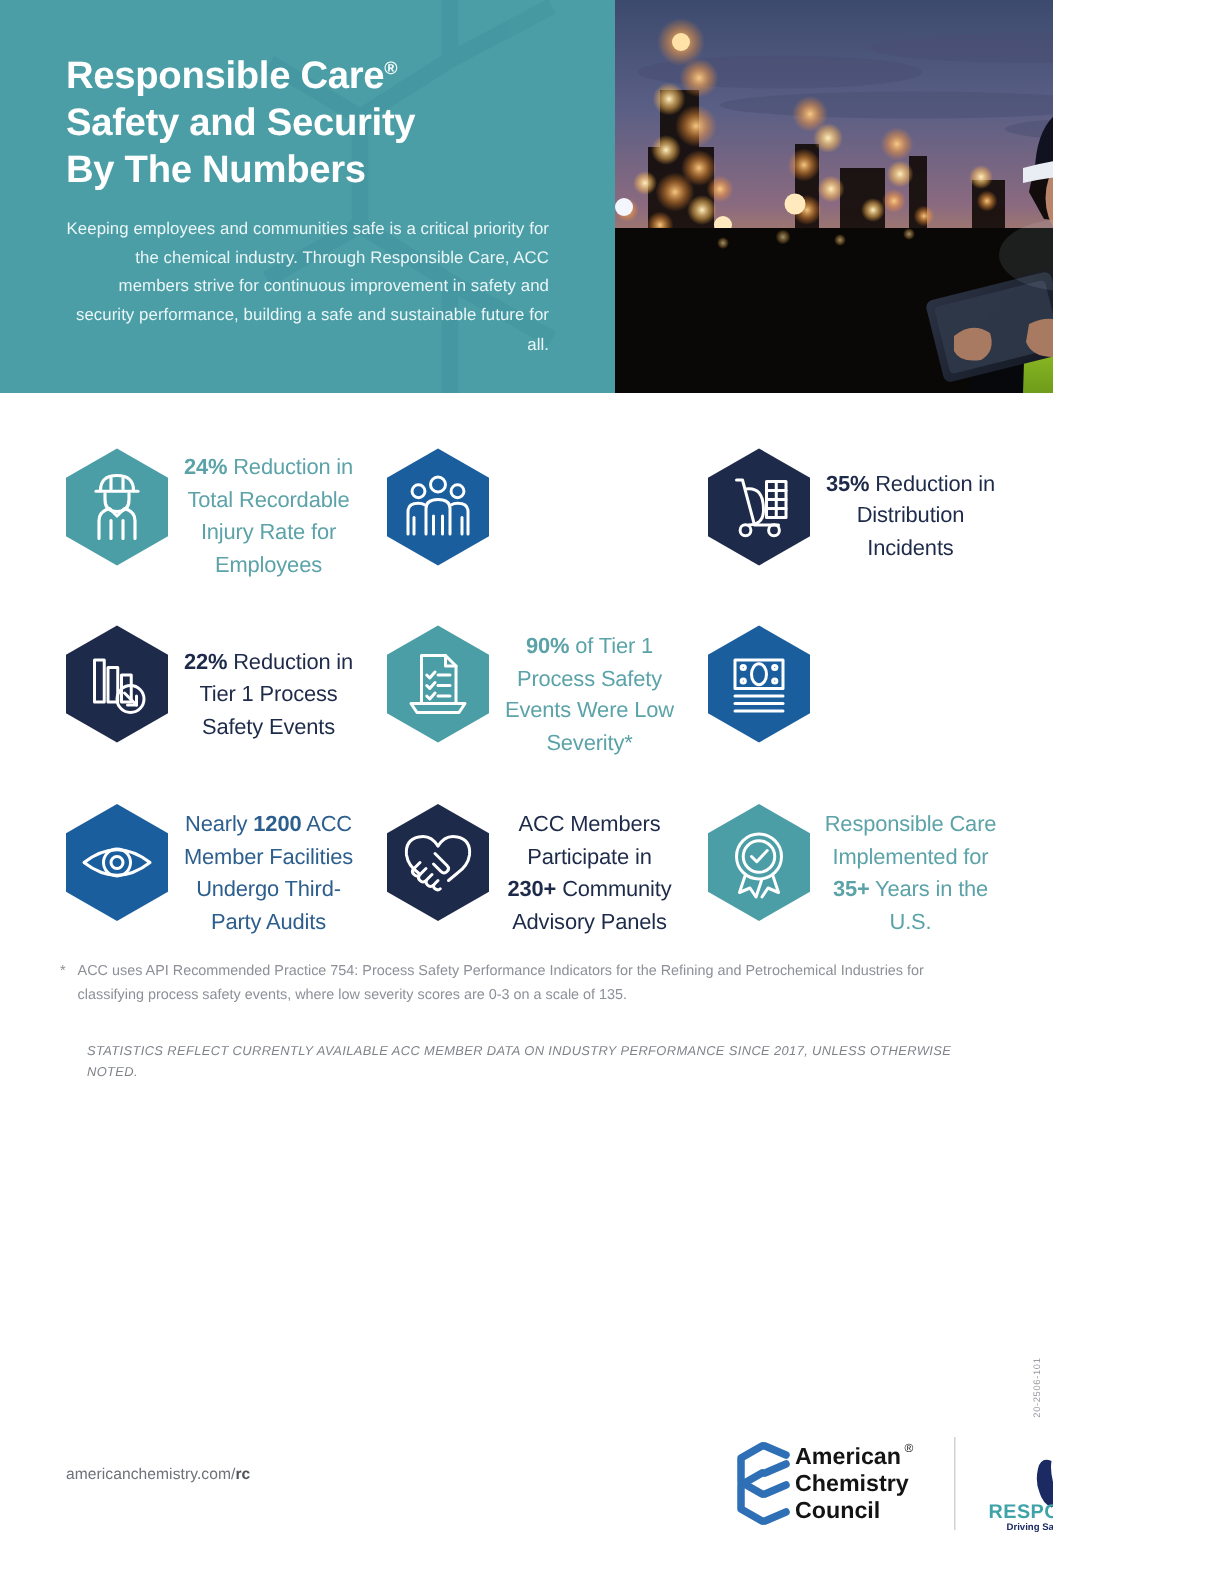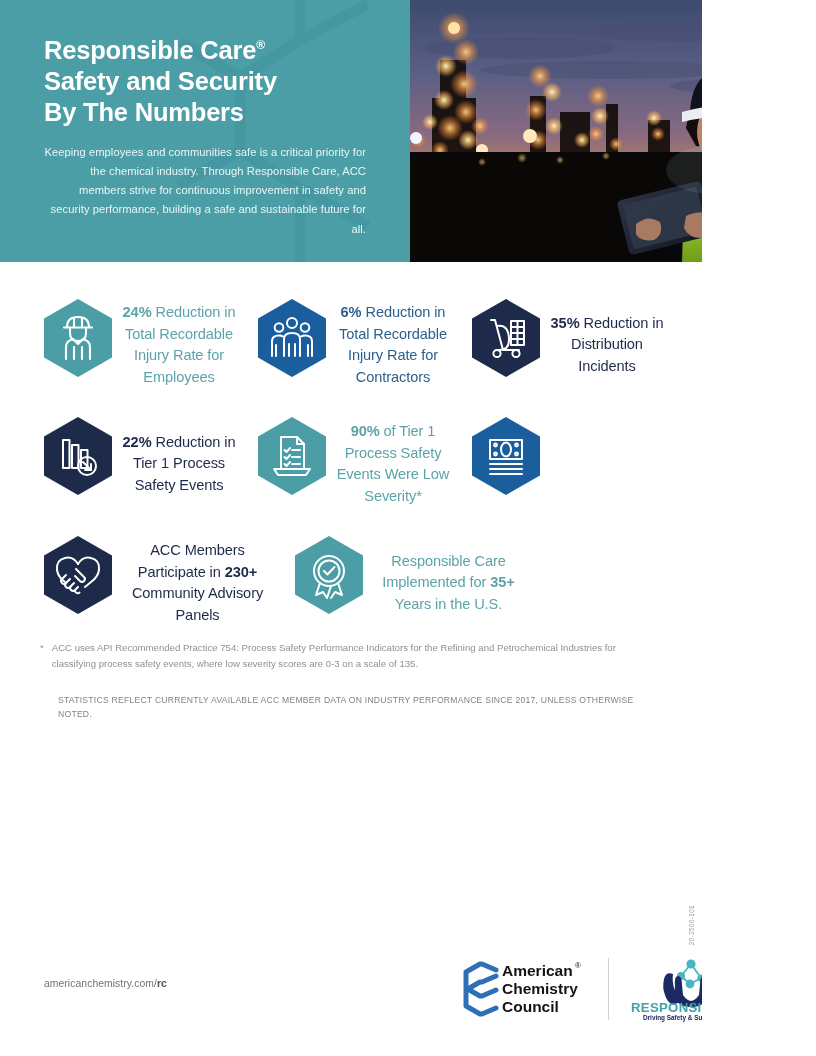--- a/index.html
+++ b/index.html
@@ -63,35 +63,35 @@
 
   
   .notes{ padding:14px 44px 0 40px; }
   .note-star{
     display:flex; gap:8px; color:#8d9097; font-size:9.6px; line-height:15.5px;
     max-width:660px;
   }
   .note-star .star{ flex:0 0 auto; }
   .note-caps{
     margin-top:22px; margin-left:18px; color:#7f8389;
-    font-size:8.6px; letter-spacing:.25px; line-height:14px;
+    font-size:8.6px; letter-spacing:.25px; line-height:14px;font-style:italic;
   }
 
   
   .footer{
     position:absolute; left:0; right:0; bottom:0; height:108px;
     display:flex; align-items:center;
   }
   .footer-url{
     position:absolute; left:44px; top:30px;
     color:#6f7379; font-size:10.4px; letter-spacing:.05px;
   }
   .footer-url b{ color:#4f5359; font-weight:700; }
   .logos{
-    position:absolute; left:444px; top:8px;
+    position:absolute; left:472px; top:8px;
     display:flex; align-items:center; gap:0;
   }
   .logo-acc{ width:150px; }
   .logo-divider{
     width:1px; height:62px; background:#cfd2d6; margin:0 20px 0 14px;
   }
   .logo-rc{ width:124px; }
 
   .sidecode{
     position:absolute; right:7px; top:905px;
@@ -307,23 +307,20 @@
               <line x1="45" y1="48" x2="45" y2="60"></line>
               <circle cx="29" cy="31.5" r="4.3"></circle>
               <path d="M22 60 v-15 q0-5.5 7-5.5 q2.5 0 4 1"></path>
               <line x1="26" y1="49" x2="26" y2="60"></line>
               <circle cx="55" cy="31.5" r="4.3"></circle>
               <path d="M62 60 v-15 q0-5.5 -7-5.5 q-2.5 0 -4 1"></path>
               <line x1="58" y1="49" x2="58" y2="60"></line>
             </g>
           </svg>
         </div>
-        <div class="stat-text t-blue">
-          <b>6%</b><span> Reduction in Total Recordable Injury Rate for Contractors</span>
-        </div>
       </div>
 
       <div class="stat">
         <div class="hex-wrap">
           <svg viewBox="0 0 84 84">
             <polygon points="42,3 76,22.5 76,61.5 42,81 8,61.5 8,22.5" fill="#1e2a4a"></polygon>
             <g fill="none" stroke="#ffffff" stroke-width="2" stroke-linecap="round" stroke-linejoin="round">
               <path d="M27 24 h4 l8 30 h16"></path>
               <path d="M33 30 q12 -2 12 14 q0 10 -10 10"></path>
               <circle cx="33" cy="57.5" r="3.6"></circle>
@@ -400,20 +397,35 @@
               <line x1="26" y1="55" x2="58" y2="55"></line>
               <line x1="26" y1="60" x2="58" y2="60"></line>
             </g>
           </svg>
         </div>
       </div>
     </div>
 
     <div class="stat-row row-3">
 
+      <div class="stat">
+        <div class="hex-wrap">
+          <svg viewBox="0 0 84 84">
+            <polygon points="42,3 76,22.5 76,61.5 42,81 8,61.5 8,22.5" fill="#1b5e9e"></polygon>
+            <g fill="none" stroke="#ffffff" stroke-width="2" stroke-linecap="round" stroke-linejoin="round">
+              <path d="M20 42 q22 -17 44 0 q-22 17 -44 0 z"></path>
+              <circle cx="42" cy="42" r="9"></circle>
+              <circle cx="42" cy="42" r="4"></circle>
+            </g>
+          </svg>
+        </div>
+        <div class="stat-text t-blue">
+          <span>Nearly </span><b>1200</b><span> ACC Member Facilities Undergo Third-Party Audits</span>
+        </div>
+      </div>
 
       <div class="stat">
         <div class="hex-wrap">
           <svg viewBox="0 0 84 84">
             <polygon points="42,3 76,22.5 76,61.5 42,81 8,61.5 8,22.5" fill="#1e2a4a"></polygon>
             <g fill="none" stroke="#ffffff" stroke-width="2" stroke-linecap="round" stroke-linejoin="round">
               <path d="M42 31 q-5 -8 -13 -6 q-9 2 -8 12 q1 7 8 12"></path>
               <path d="M42 31 q5 -8 13 -6 q9 2 8 12 q-1 7 -8 12 l-6 5"></path>
               <path d="M30 42 l-4 4 q-2 2 0 4 q2 2 4 0"></path>
               <path d="M34 46 l-4 4 q-2 2 0 4 q2 2 4 0"></path>

